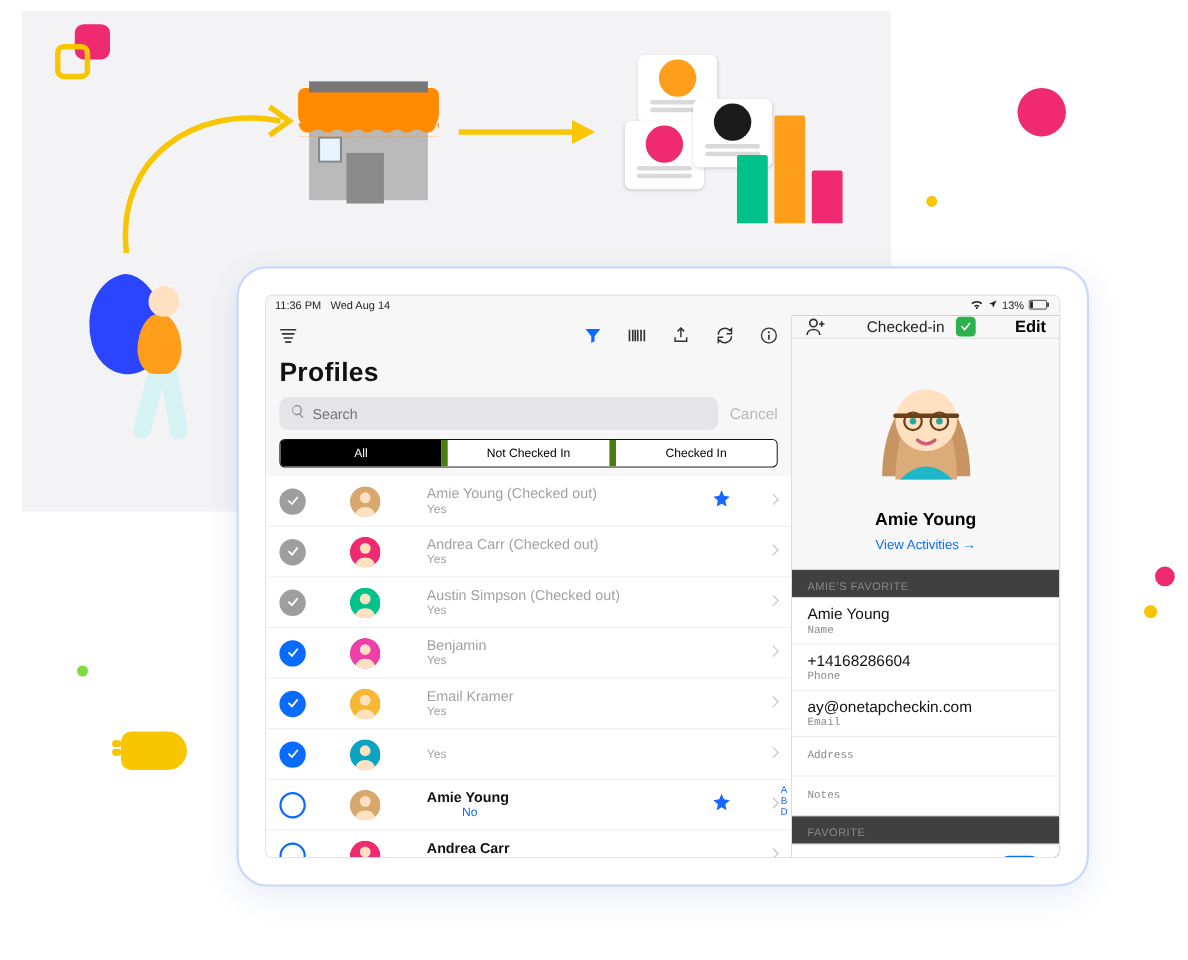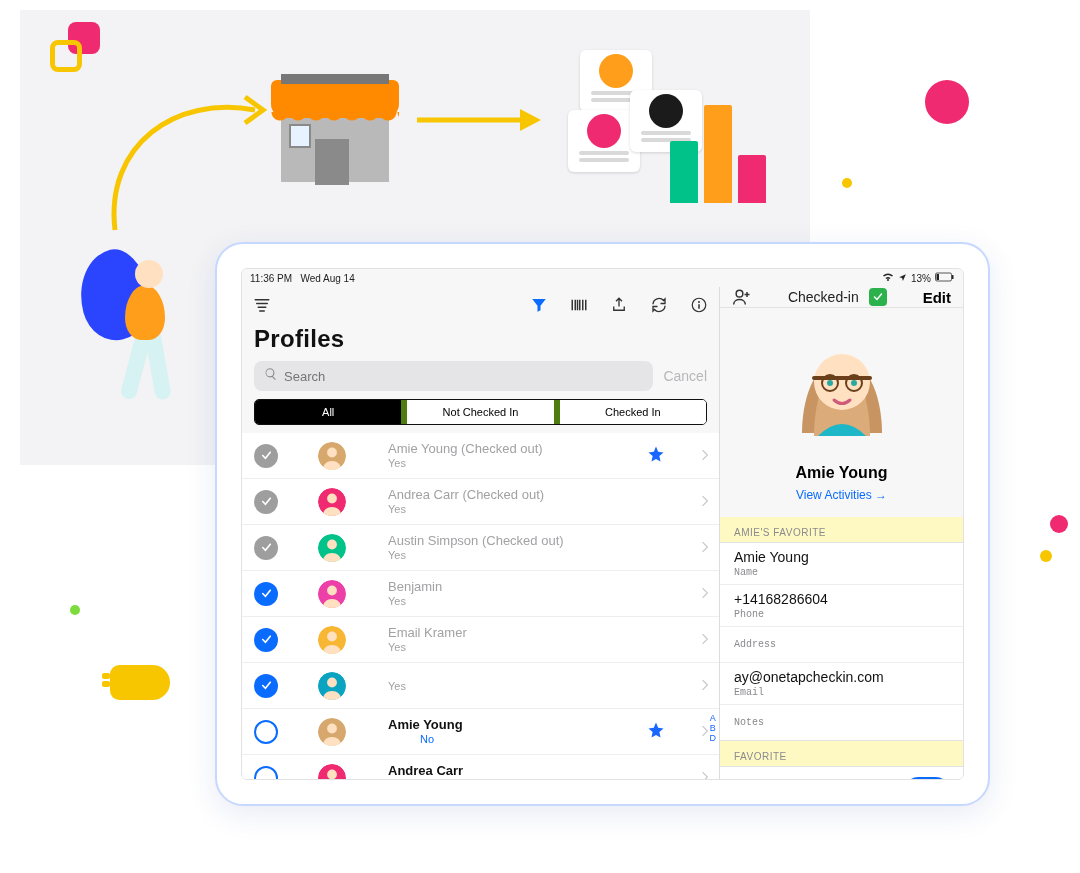--- a/index.html
+++ b/index.html
@@ -59,21 +59,21 @@
   .ipad { position:absolute; left:215px; top:230px; width:775px; height:564px; background:#fff; border:2px solid #c7d8ff; border-radius:28px; box-shadow:0 8px 30px rgba(30,60,160,.10); overflow:hidden;margin-top:12px; }
   .ipad-inner { position:absolute; left:24px; top:24px; right:24px; bottom:24px; border:1px solid #e2e2e2; border-radius:6px; overflow:hidden; display:flex; flex-direction:column; }
 
   
   .statusbar { height:18px; display:flex; justify-content:space-between; align-items:center; font-size:10px; padding:0 8px; color:#222; background:#f7f7f7; }
   .statusbar .right { display:flex; gap:4px; align-items:center; }
 
   
   .split { flex:1; display:flex; min-height:0; }
   .left-pane  { flex: 0 0 478px; display:flex; flex-direction:column; border-right:1px solid #dcdcdc; background:#f7f7f7; }
-  .right-pane { flex:1; display:flex; flex-direction:column; background:#fef9c3; }
+  .right-pane { flex:1; display:flex; flex-direction:column; background:#404040; }
 
   
   .l-top { height:36px; display:flex; align-items:center; padding:0 10px; gap:20px; background:#f7f7f7; }
   .l-top .spacer{ flex:1; }
   .ticon { width:20px; height:20px; display:flex; align-items:center; justify-content:center; color:#333; cursor:pointer; }
   .funnel { color:#0a6bff; }
 
   .title-row { padding: 2px 12px 8px; font-size:24px; font-weight:800; color:#111; background:#f7f7f7; letter-spacing:.3px; }
 
   .search-row { display:flex; gap:10px; align-items:center; padding:0 12px 8px; background:#f7f7f7; }
@@ -519,26 +519,26 @@
           <div class="section-label">AMIE'S FAVORITE</div>
           <div class="detail-list" id="details">
               <div class="detail-item">
                 <div class="val">Amie Young</div>
                 <div class="lab">Name</div>
               </div>
               <div class="detail-item">
                 <div class="val">+14168286604</div>
                 <div class="lab">Phone</div>
               </div>
-              <div class="detail-item empty">
-                <div class="lab">Address</div>
-              </div>
               <div class="detail-item">
                 <div class="val">ay@onetapcheckin.com</div>
                 <div class="lab">Email</div>
+              </div>
+              <div class="detail-item empty">
+                <div class="lab">Address</div>
               </div>
               <div class="detail-item empty">
                 <div class="lab">Notes</div>
               </div>
             </div>
 
           <div class="section-label">FAVORITE</div>
           <div class="fav-row">
             <span>Favorite</span>
             <span class="toggle"></span>

